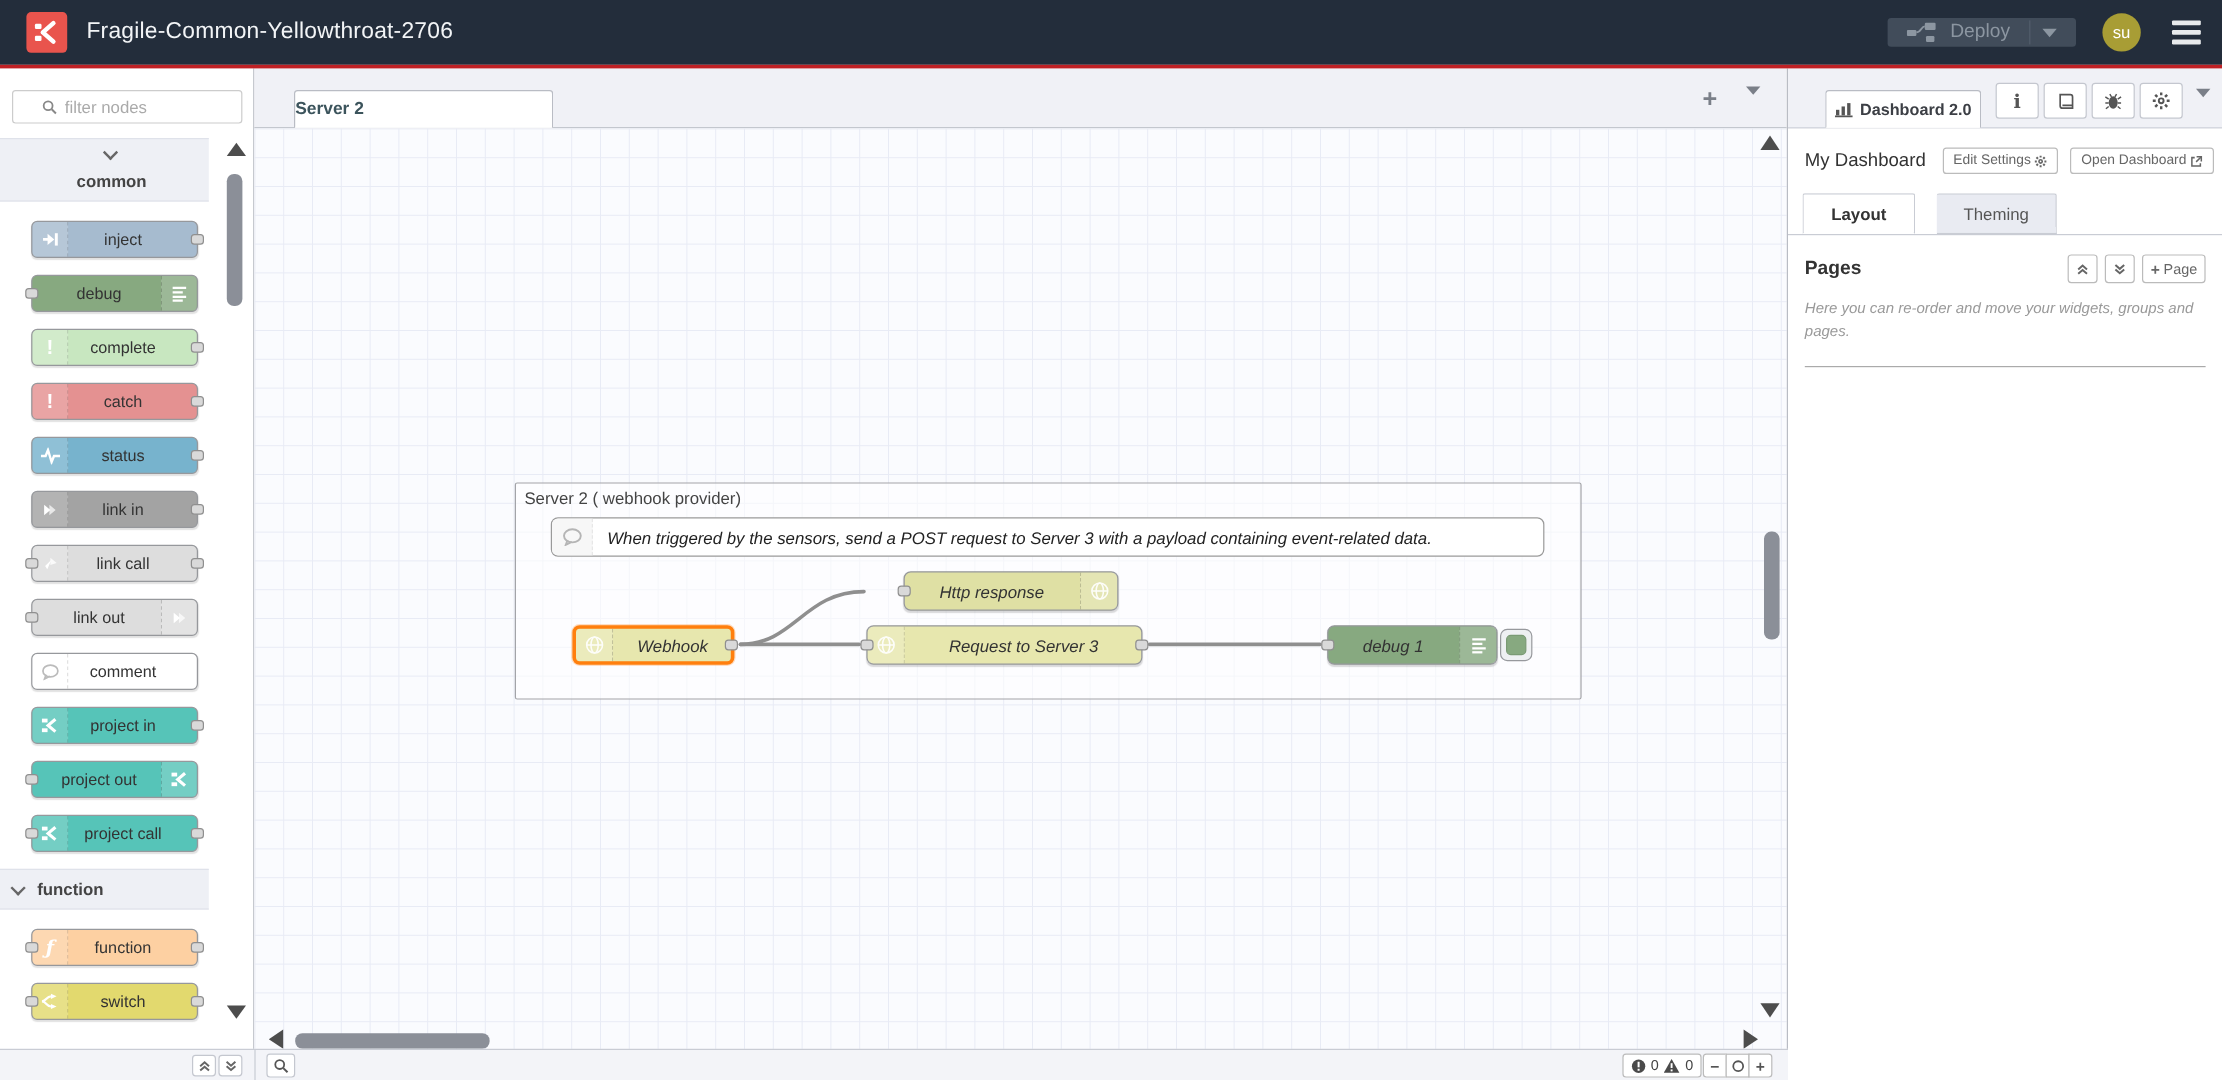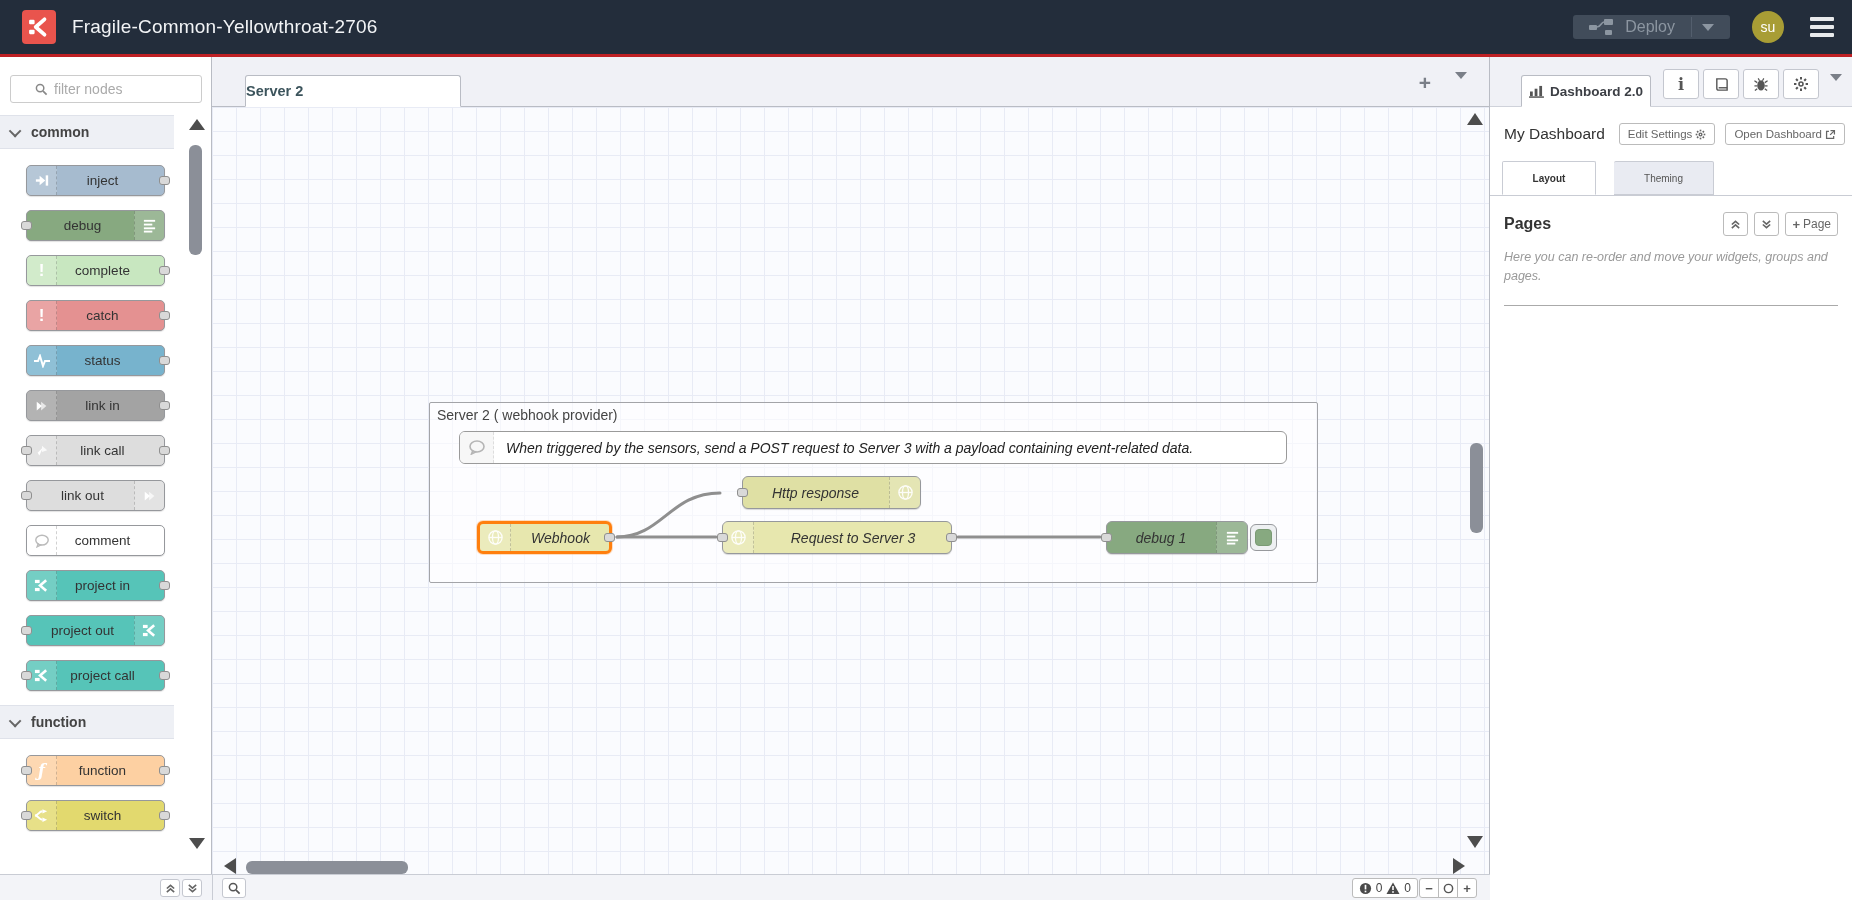--- a/index.html
+++ b/index.html
@@ -115,21 +115,21 @@
   .sb-btn { position:absolute; top:12px; width:36px; height:30px; background:#fff; border:1px solid #c4c7cf;
     border-radius:3px; display:flex; align-items:center; justify-content:center; color:#555; cursor:pointer; }
   .sb-caret { position:absolute; right:10px; top:24px; }
   .sb-caret .caret { border-top-color:#7a7f88; }
 
   .sb-dash-row { display:flex; align-items:center; padding:16px 12px 12px 14px; gap:10px; }
   .sb-dash-title { font-size:15.5px; color:#333; flex:0 0 auto; margin-right:4px; }
   .sb-small-btn { border:1px solid #bbb; border-radius:3px; background:#fff; color:#666; font-size:11.5px;
     padding:4px 8px; display:flex; align-items:center; gap:3px; cursor:pointer; white-space:nowrap; }
   .sb-tabs2 { position:relative; display:flex; padding-left:12px; margin-top:4px; border-bottom:1px solid #c9ccd4; }
-  .sb-tab2 { height:34px; display:flex; align-items:center; justify-content:center; font-size:10px; cursor:pointer; }
+  .sb-tab2 { height:34px; display:flex; align-items:center; justify-content:center; font-size:14px; cursor:pointer; }
   .sb-tab2.active { width:94px; background:#fff; border:1px solid #c9ccd4; border-bottom:1px solid #fff;
     margin-bottom:-1px; font-weight:bold; color:#333; border-radius:2px 2px 0 0; }
   .sb-tab2.inactive { width:100px; background:#e9ebf2; border:1px solid #c9ccd4; border-left:none; color:#555; border-radius:2px 2px 0 0; }
   .pages-row { display:flex; align-items:center; padding:16px 14px 8px 14px; }
   .pages-title { font-size:16px; font-weight:bold; color:#333; }
   .pages-btns { margin-left:auto; display:flex; gap:6px; }
   .pg-btn { border:1px solid #bbb; border-radius:3px; background:#fff; color:#666; height:24px;
     display:flex; align-items:center; justify-content:center; padding:0 6px; font-size:12px; gap:3px; cursor:pointer; }
   .sb-help { padding:4px 14px; font-size:12.5px; font-style:italic; color:#999; line-height:1.55; }
   .sb-divider { margin:14px 14px 0 14px; border-top:1px solid #aaa; }
@@ -192,21 +192,21 @@
       <div class="filter-box">
         <svg width="13" height="13" viewBox="0 0 14 14">
           <circle cx="5.5" cy="5.5" r="4" fill="none" stroke="#888" stroke-width="1.6"></circle>
           <line x1="8.7" y1="8.7" x2="12.5" y2="12.5" stroke="#888" stroke-width="1.8"></line>
         </svg>
         <span>filter nodes</span>
       </div>
 
       <div class="pal-list">
 
-        <div class="cat-header" style="margin-top:0;">
+        <div class="cat-header" style="margin-top:0;flex-direction:column;">
           <span class="chev"></span>
           <span class="cat-label">common</span>
         </div>
 
         <div class="pal-node icon-left" style="background-color: rgb(166, 187, 207);">
           <span class="icon-box left">
             <svg width="15" height="15" viewBox="0 0 16 16">
                 <path d="M2 8 h7" stroke="#fff" stroke-width="2.6"></path>
                 <path d="M6 3 L12 8 L6 13 Z" fill="#fff"></path>
                 <rect x="12.5" y="2.5" width="2.6" height="11" fill="#fff"></rect>
@@ -395,21 +395,21 @@
         <div class="comment-node">
           <span class="comment-icon-box">
             <svg width="18" height="15" viewBox="0 0 18 15">
                 <ellipse cx="9" cy="6.5" rx="7" ry="5.5" fill="none" stroke="#b5b5b5" stroke-width="1.6"></ellipse>
                 <path d="M5 10 L3.5 14 L8.5 11.5" fill="none" stroke="#b5b5b5" stroke-width="1.6"></path>
               </svg>
           </span>
           <span class="nlabel">When triggered by the sensors, send a POST request to Server 3 with a payload containing event-related data.</span>
         </div>
 
-        <div class="flow-node icon-right" style="left: 530px; top: 369px; width: 179px; background-color: rgb(223, 224, 164);">
+        <div class="flow-node icon-right" style="left: 541px; top: 369px; width: 179px; background-color: rgb(223, 224, 164);">
           <span class="icon-box right">
             <svg width="17" height="17" viewBox="0 0 18 18">
                 <g stroke="#fff" stroke-width="1.4" fill="none" opacity=".9">
                   <circle cx="9" cy="9" r="7"></circle>
                   <ellipse cx="9" cy="9" rx="3.2" ry="7"></ellipse>
                   <line x1="2" y1="9" x2="16" y2="9"></line>
                 </g>
               </svg>
           </span>
           <span class="nlabel">Http response</span>

